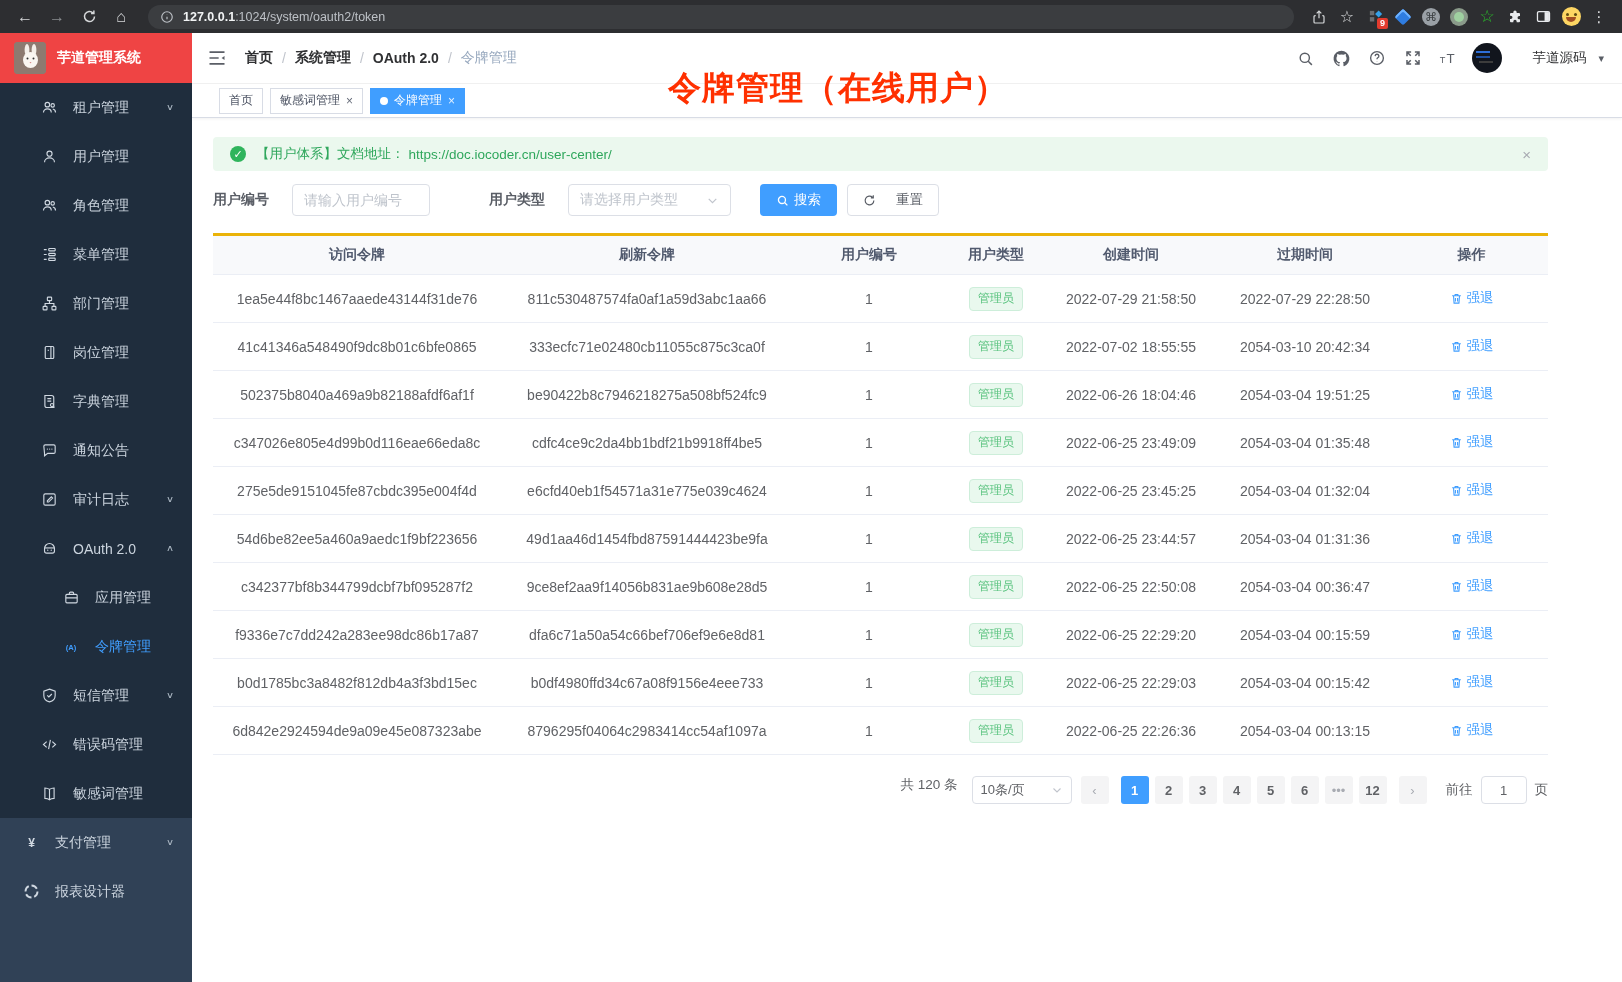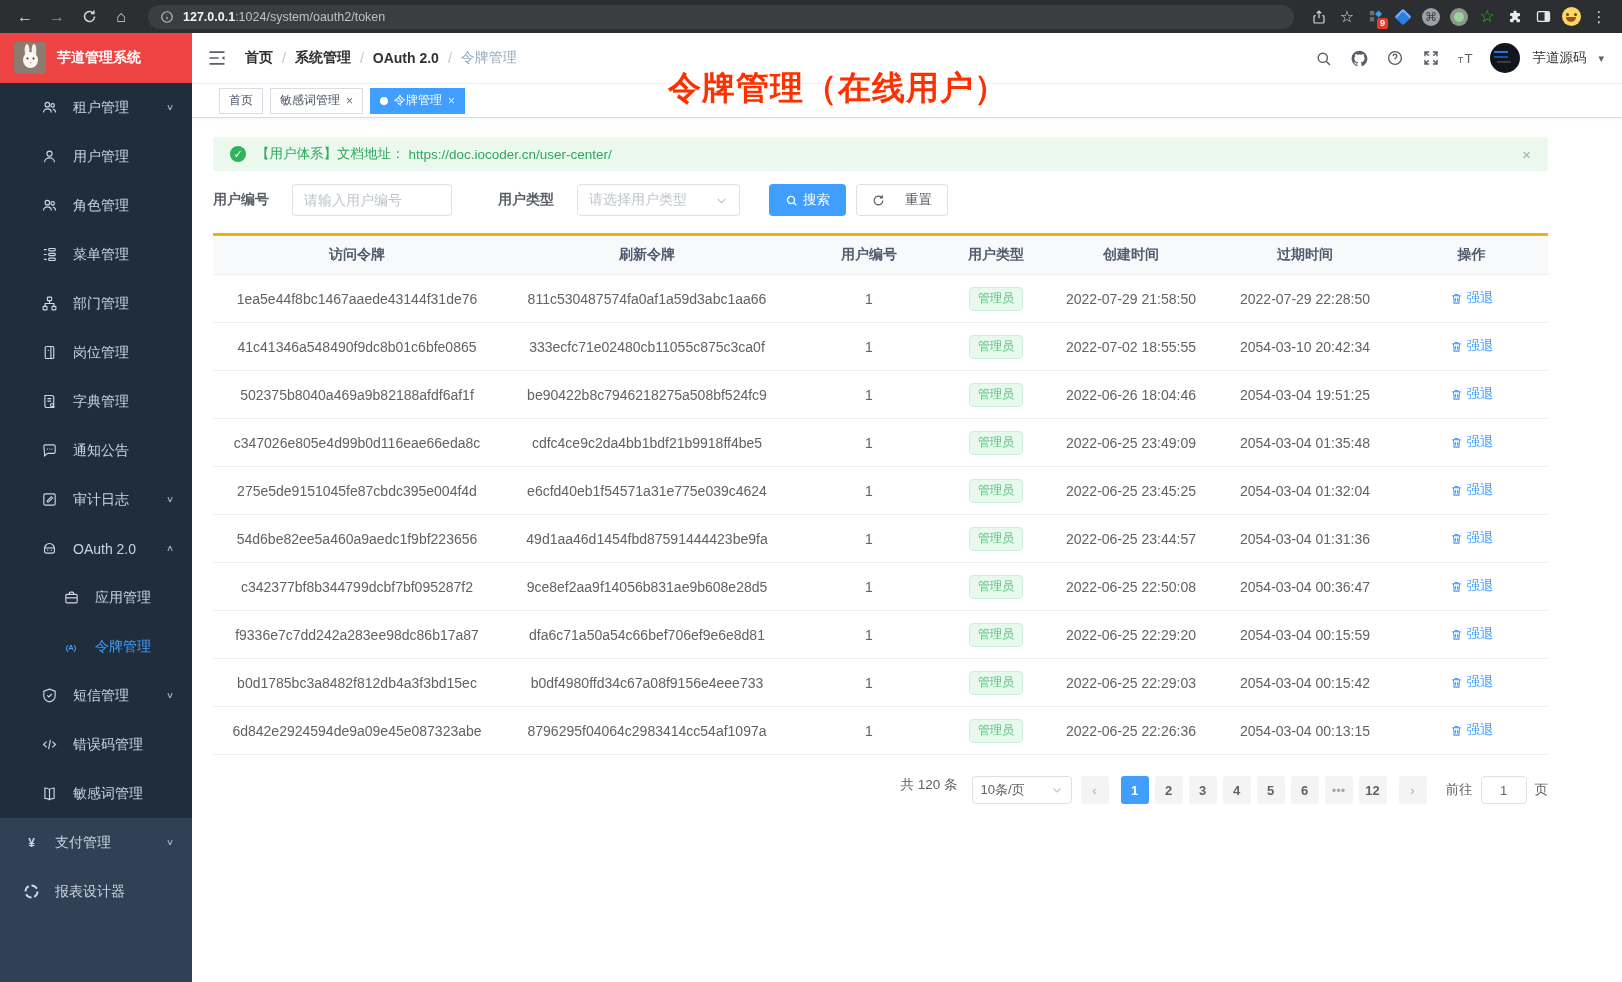--- a/index.html
+++ b/index.html
@@ -46,42 +46,42 @@
   .hamburger { color:#5a5e66; margin-right:18px; display:flex; cursor:pointer; }
   .breadcrumb { display:flex; align-items:center; gap:9px; font-size:14px; }
   .crumb { color:#303133; font-weight:700; }
   .crumb.link { font-weight:700; cursor:pointer; }
   .crumb.last { color:#97a8be; font-weight:400; cursor:default; }
   .crumb-sep { color:#c0c4cc; }
   .nav-right { margin-left:auto; display:flex; align-items:center; gap:10px; }
   .nav-ico { width:26px; height:26px; display:flex; align-items:center; justify-content:center; color:#5a5e66; cursor:pointer; }
   .avatar { width:30px; height:30px; border-radius:50%; background:#11151d; position:relative; overflow:hidden; flex:none; cursor:pointer; }
   .avatar::after { content:""; position:absolute; left:4px; top:8px; width:14px; height:2px; background:#2e6fd8; box-shadow:0 5px 0 #1f4f9e, 3px 10px 0 #3c3c3c; }
-  .uname { font-size:13.5px; color:#303133; margin-left:2px; }
+  .uname { font-size:13.5px; color:#303133; margin-left:20px; }
   .caret { color:#5a5e66; font-size:11px; margin-left:2px; }
 
   .tags-bar { height:34px; background:#fff; border-bottom:1px solid #d8dce5; box-shadow:0 1px 3px rgba(0,0,0,.06); display:flex; align-items:center; padding:0 0 0 27px; gap:7px; flex:none; }
   .tag-view { height:26px; border:1px solid #d8dce5; background:#fff; color:#495060; font-size:12px; display:inline-flex; align-items:center; padding:0 9px; gap:6px; cursor:pointer; flex:none; }
   .tag-view .dot { width:8px; height:8px; border-radius:50%; background:#fff; display:none; }
   .tag-view.active { background:#409eff; border-color:#409eff; color:#fff; }
   .tag-view.active .dot { display:inline-block; }
   .tag-view .tclose { font-size:12px; opacity:.85; }
 
   .content { padding:19px 0 0 21px; width:1377px; position:relative; }
 
   .alert { width:1335px; height:34px; background:#ebf8ee; border-radius:4px; display:flex; align-items:center; padding:0 17px; color:#2fa75c; font-size:13.5px; }
   .alert .chk { width:16px; height:16px; border-radius:50%; background:#2fb45c; color:#fff; font-size:11px; display:flex; align-items:center; justify-content:center; margin-right:10px; flex:none; }
   .alert .atext { font-weight:400; }
   .alert a { color:#2fa75c; text-decoration:none; margin-left:4px; }
   .alert .aclose { margin-left:auto; color:#a8abb2; font-size:15px; cursor:pointer; }
 
   .filter-row { margin-top:13px; display:flex; align-items:center; height:32px; }
   .f-label { font-size:14px; font-weight:700; color:#5a5e66; margin-right:23px; }
   .f-input, .f-select { height:32px; border:1px solid #dcdfe6; border-radius:4px; font-size:14px; color:#606266; padding:0 11px; font-family:inherit; }
-  .f-input { width:160px; margin-right:46px; }
+  .f-input { width:138px; margin-right:59px; }
   .f-input::placeholder { color:#bfc4cc; }
   .f-select { width:163px; display:flex; align-items:center; color:#bfc4cc; position:relative; margin-right:29px; cursor:pointer; }
   .f-select .chev { margin-left:auto; color:#c0c4cc; display:flex; }
   .btn { height:32px; border-radius:4px; font-size:13.5px; display:inline-flex; align-items:center; justify-content:center; gap:5px; padding:0 15px; cursor:pointer; border:1px solid transparent; font-family:inherit; }
   .btn-primary { background:#409eff; color:#fff; }
   .btn-plain { background:#fff; border-color:#dcdfe6; color:#5a5e66; margin-left:10px;gap:20px; }
 
   table.grid { margin-top:17px; width:1335px; border-collapse:collapse; table-layout:fixed; }
   .grid th { height:40px; background:#f8f9fb; border-top:3px solid #eab308; border-bottom:1px solid #ebeef5; font-size:14px; color:#515a6e; font-weight:700; text-align:center; }
   .grid td { height:48px; border-bottom:1px solid #ebeef5; font-size:14px; color:#606266; text-align:center; white-space:nowrap; overflow:hidden; }

